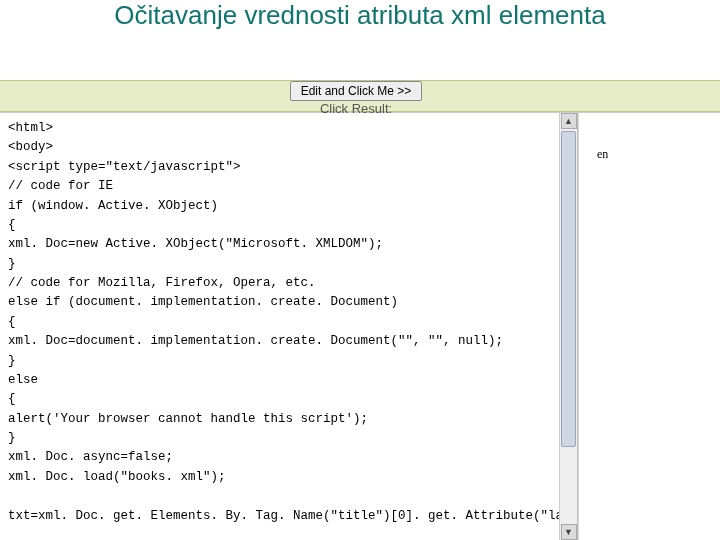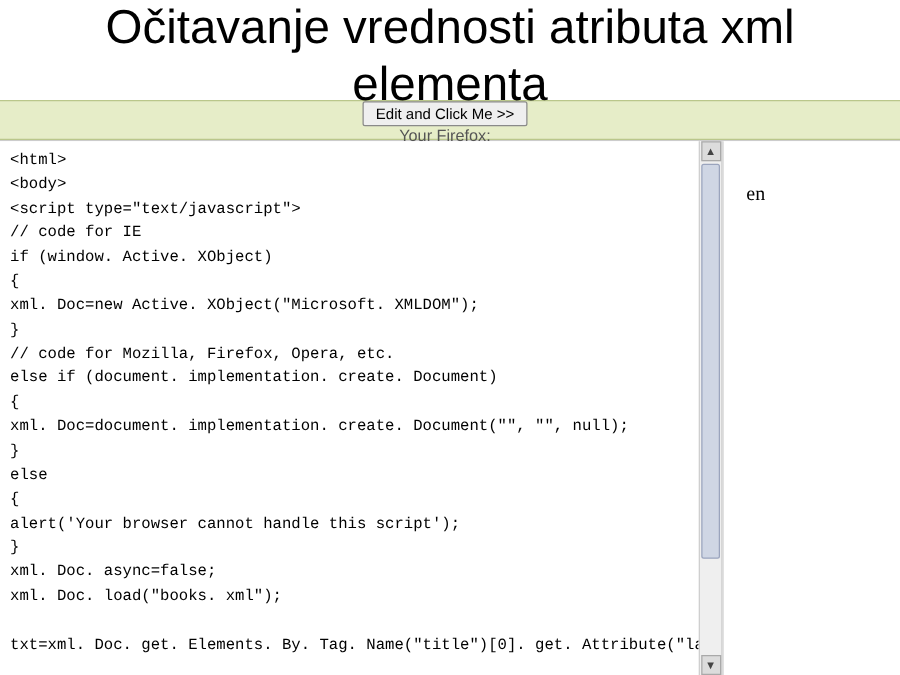--- a/index.html
+++ b/index.html
@@ -1,17 +1,17 @@
 <!DOCTYPE html>
 <html><head>
 <meta charset="utf-8">
 <style>
   * { box-sizing: border-box; margin: 0; padding: 0; }
   html, body { width: 720px; height: 540px; font-family: Verdana, Geneva, sans-serif; background: #fff; overflow: hidden; }
-  .page-title { font-family: Arial, sans-serif; font-size: 38px; font-weight: 400; text-align: center; line-height: 1.2; padding: 0 40px 6px 40px; color: #000000; }
+  .page-title { font-family: Arial, sans-serif; font-size: 26px; font-weight: 400; text-align: center; line-height: 1.2; padding: 0 40px 6px 40px; color: #0f766e; }
   .strip {
     background: #e6edc8;
     border-top: 1px solid #bac78b;
     border-bottom: 1px solid #bac78b;
     height: 32px;
     display: flex;
     align-items: center;
     justify-content: space-between;
     padding: 0 14px 0 6px;
     flex-direction: column;
@@ -78,36 +78,36 @@
     height: 80%;
     background: #cfd6e4;
     border: 1px solid #9aa4bd;
     border-radius: 2px;
   }
   .result-col {
     flex: 1;
     background: #fff;
     padding: 34px 10px 0 18px;
     font-family: "Times New Roman", Times, serif;
-    font-size: 16px;
+    font-size: 12px;
     color: #000;
     border-left: 1px solid #d8d8d8;
   } 
   .title-wrap { height: 80px; display:flex; align-items:flex-start; justify-content:center; padding-top:0; }
 </style>
 </head>
 <body>
 
 <div class="title-wrap">
   <h1 class="page-title">Očitavanje vrednosti atributa xml elementa</h1>
 </div>
 
 <div class="strip">
   <button class="edit-btn">Edit and Click Me &gt;&gt;</button>
-  <span class="your-result">Your Firefox:</span>
+  <span class="your-result">Click Result:</span>
 </div>
 
 <div class="workarea">
   <div class="code-col">
     <pre class="code-scroll" id="code-pre">&lt;html&gt;
 &lt;body&gt;
 &lt;script type="text/javascript"&gt;
 // code for IE
 if (window. Active. XObject)
 {

